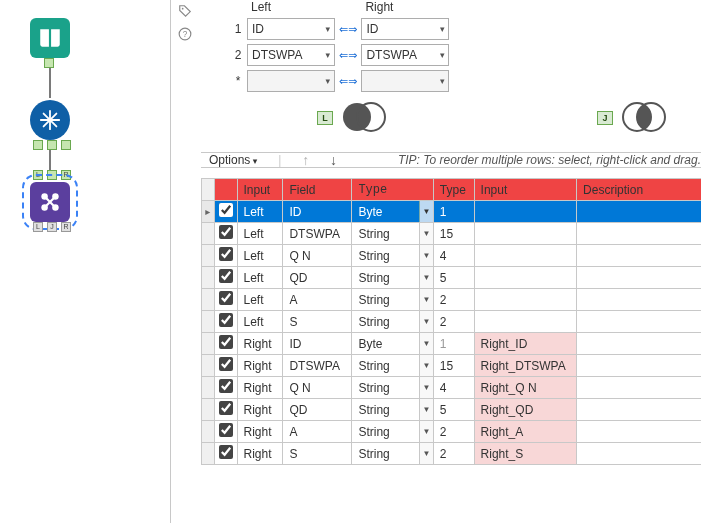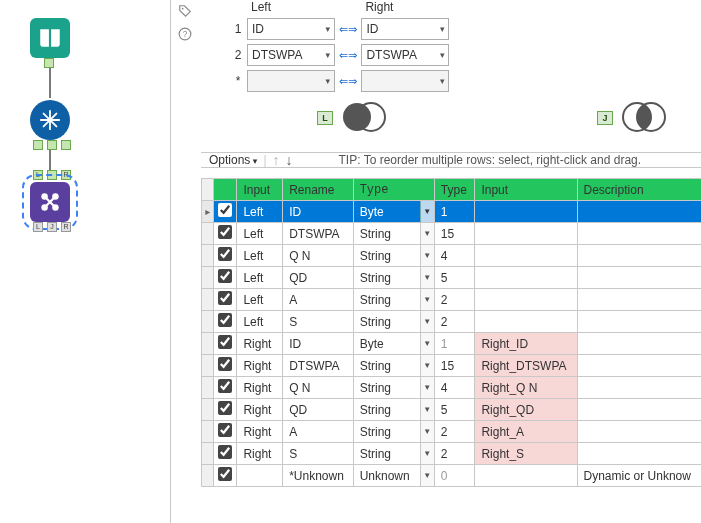--- a/index.html
+++ b/index.html
@@ -145,24 +145,26 @@
     left: 30px; top: 152px;
     width: 501px;
     height: 16px;
     border: 1px solid #c8c8c8;
     border-left: none;
     display: flex;
     align-items: center;
     gap: 6px;
     padding-left: 8px;
     font-size: 12px;
+    justify-content: space-between;
   }
   .options-bar .tip {
     margin-left: 40px;
     color: #555;
+    font-style: italic;
   }
   .arrow-btn {
     font-size: 14px;
     color: #b0b0b0;
   }
   .arrow-btn.dark { color: #555; }
 
   
   .grid {
     position: absolute;
@@ -174,21 +176,21 @@
     font-size: 12px;
   }
   .grid th, .grid td {
     border: 1px solid #c8c8c8;
     padding: 3px 6px;
     text-align: left;
     height: 22px;
     white-space: nowrap;
   }
   .grid th {
-    background: #22c55e;
+    background: #ef4444;
     font-weight: normal;
   }
   .grid th.indicator, .grid td.indicator {
     width: 12px; padding: 0;
     background: #f0f0f0;
   }
   .grid th.chk, .grid td.chk {
     width: 22px;
     text-align: center;
     padding: 0;
@@ -417,21 +419,21 @@
     <span class="arrow-btn dark">↓</span>
     <span class="tip">TIP: To reorder multiple rows: select, right-click and drag.</span>
   </div>
 
   <table class="grid">
     <thead>
       <tr>
         <th class="indicator"></th>
         <th class="chk"></th>
         <th class="input-col">Input</th>
-        <th class="field-col">Rename</th>
+        <th class="field-col">Field</th>
         <th class="type-col">Type</th>
         <th class="size-col">Type</th>
         <th class="rename-col">Input</th>
         <th class="desc-col">Description</th>
       </tr>
     </thead>
     <tbody id="grid-body">
         <tr class="selected">
           <td class="indicator play"></td>
           <td class="chk"><input type="checkbox" checked="" style=""></td>
@@ -605,31 +607,16 @@
           <td class="type-col">
             <div class="type-wrap">
               <span class="">String</span>
               <span class="type-caret">▼</span>
             </div>
           </td>
           <td class="size-col ">2</td>
           <td class="rename-col hl">Right_S</td>
           <td class="desc-col"></td>
         </tr>
-        <tr>
-          <td class="indicator"></td>
-          <td class="chk"><input type="checkbox" checked="" style=""></td>
-          <td class="input-col"></td>
-          <td class="field-col">*Unknown</td>
-          <td class="type-col">
-            <div class="type-wrap">
-              <span class="gray">Unknown</span>
-              <span class="type-caret">▼</span>
-            </div>
-          </td>
-          <td class="size-col gray">0</td>
-          <td class="rename-col"></td>
-          <td class="desc-col">Dynamic or Unknow</td>
-        </tr>
       </tbody>
   </table>
 
 </div>
 
 </body></html>

